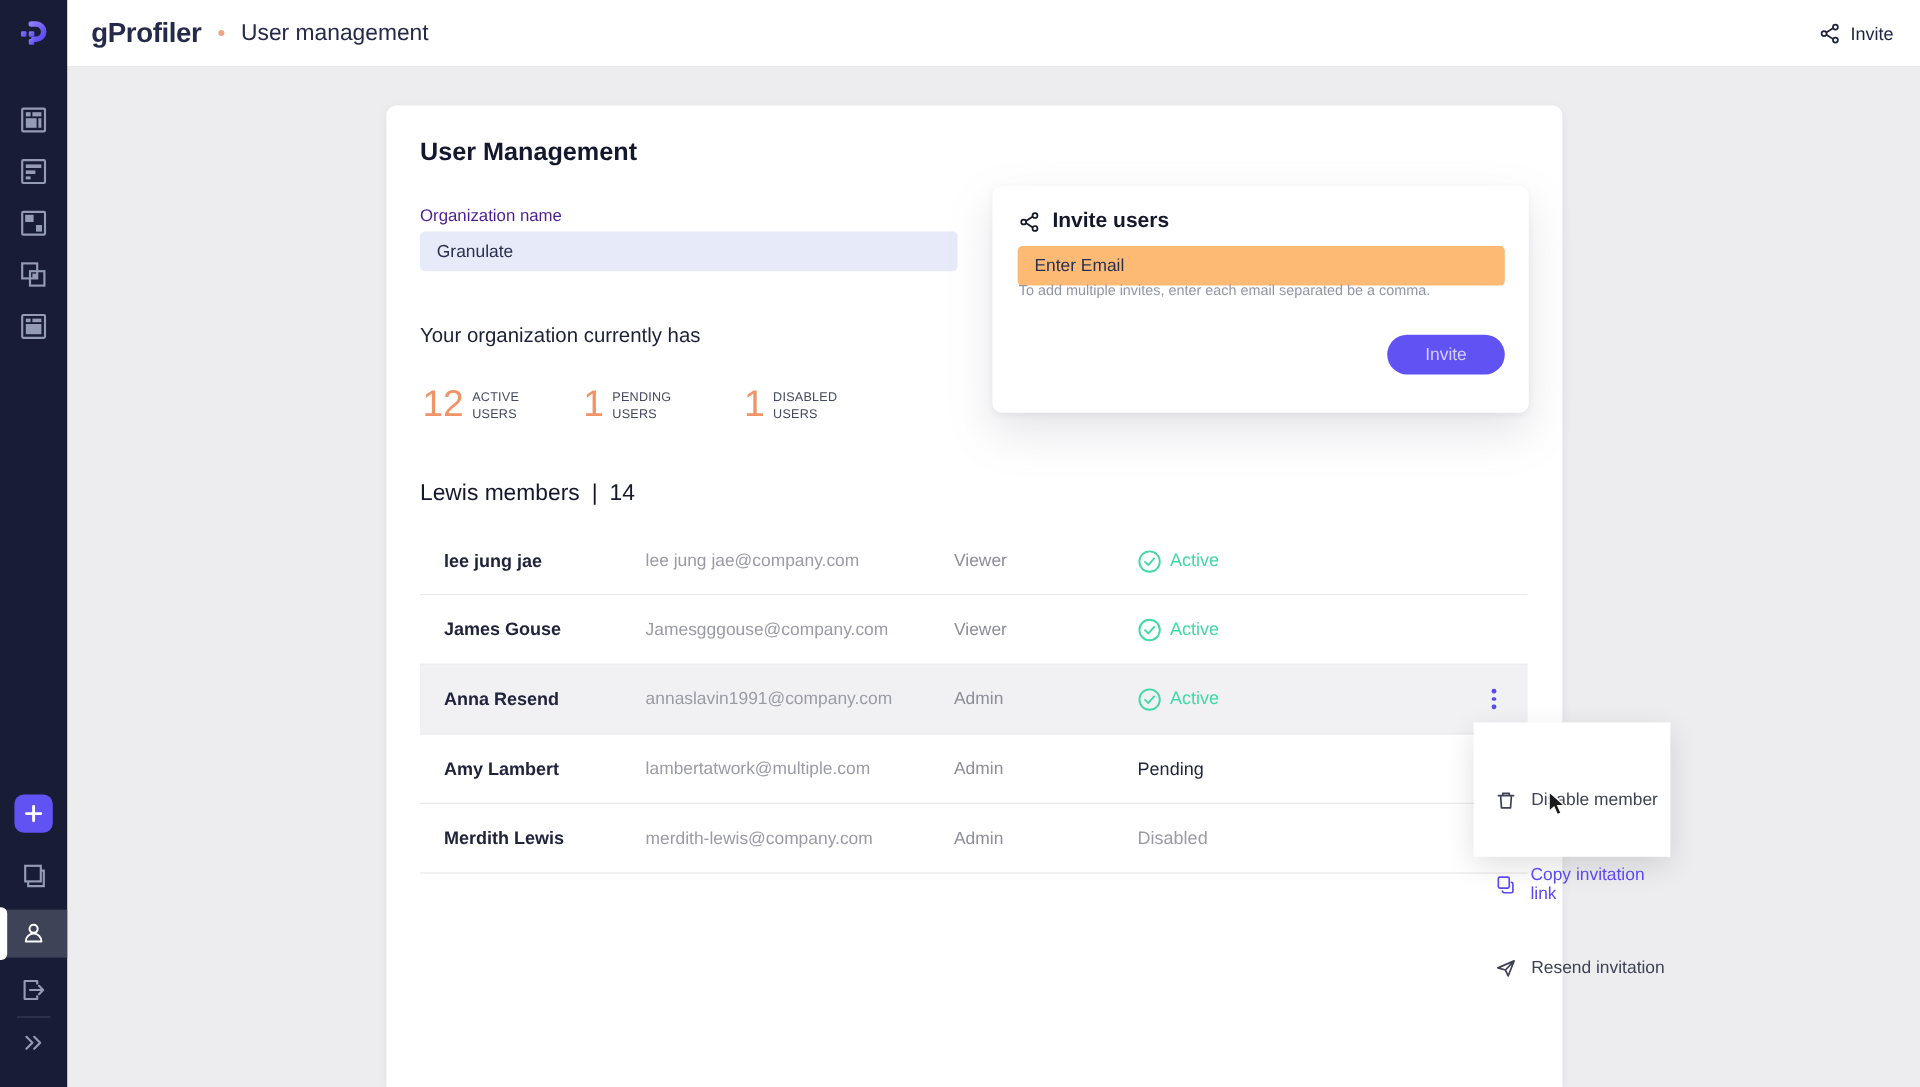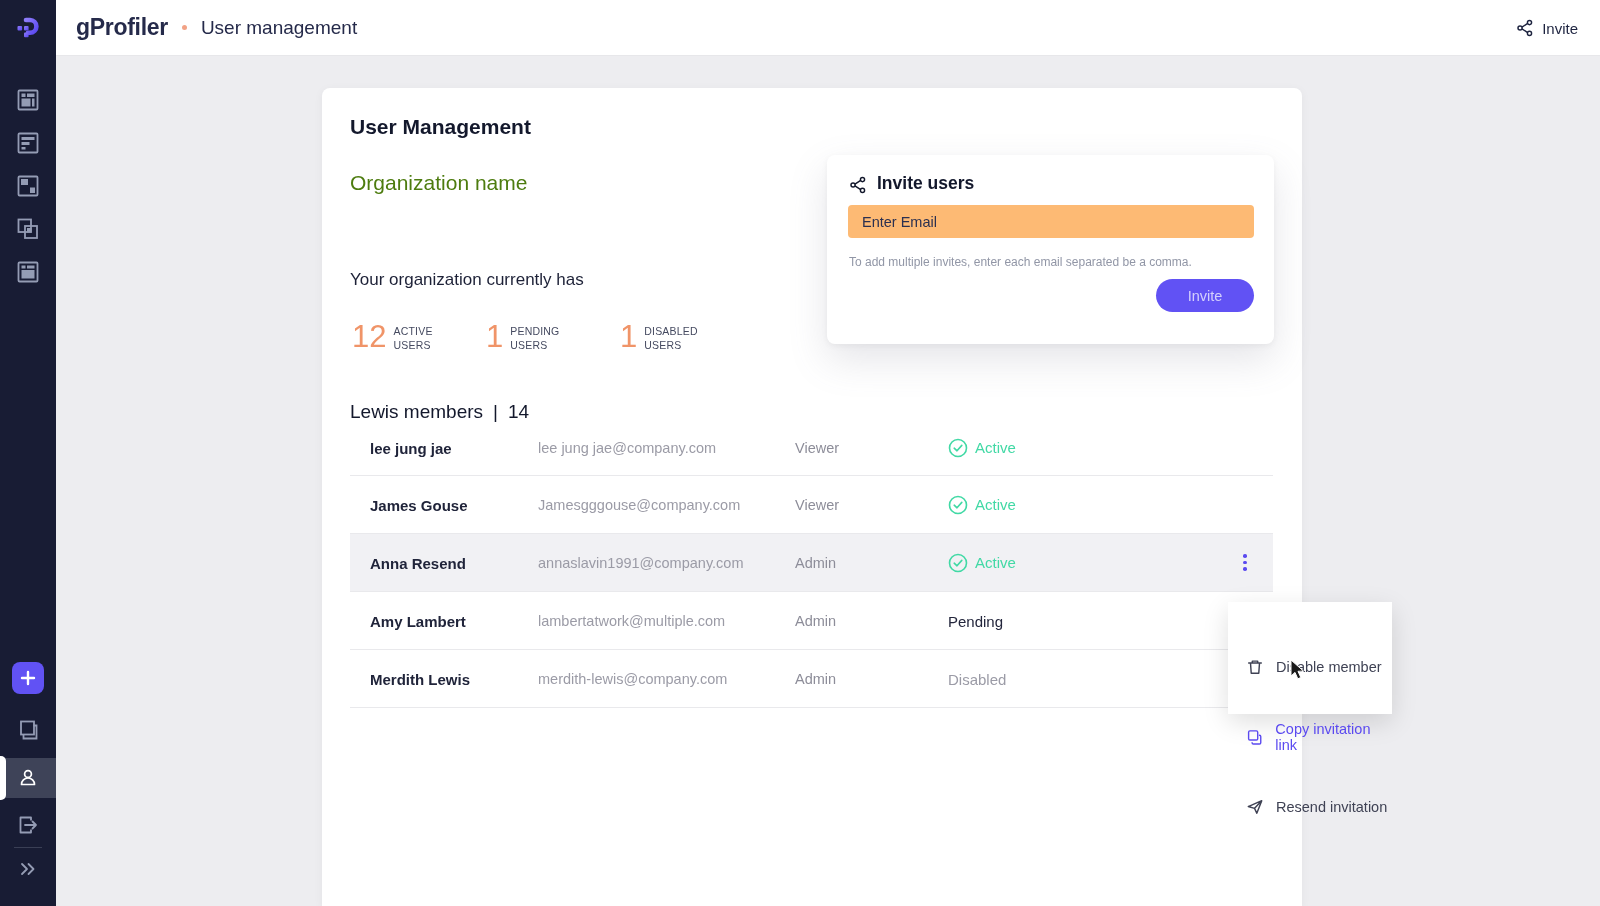--- a/index.html
+++ b/index.html
@@ -20,51 +20,51 @@
   
   .topbar { position:absolute; left:56px; top:0; width:1544px; height:56px; background:#ffffff; border-bottom:1px solid #e7e7ea; display:flex; align-items:center; z-index:10; }
   .brand { font-size:23px; font-weight:700; color:#252a4a; margin-left:20px; letter-spacing:-0.3px; }
   .brand-dot { width:5px; height:5px; border-radius:50%; background:#f2a285; margin:0 14px; }
   .topbar-title { font-size:19px; color:#252a4a; }
   .topbar-invite { position:absolute; right:22px; top:0; height:56px; display:flex; align-items:center; gap:8px; color:#1e2440; font-size:15px; cursor:pointer; }
 
   
   .main-card { position:absolute; left:322px; top:88px; width:980px; height:818px; background:#ffffff; border-radius:8px 8px 0 0; box-shadow:0 2px 10px rgba(0,0,0,.05); z-index:1; }
   .h1 { position:absolute; left:28px; top:27px; font-size:21px; font-weight:700; color:#13182c; }
-  .org-label { position:absolute; left:28px; top:83px; font-size:21px; color:#4d7c0f; }
+  .org-label { position:absolute; left:28px; top:83px; font-size:14px; color:#4c1d95; }
   .org-input { position:absolute; left:28px; top:105px; width:448px; height:33px; background:#e7eaf8; border:none; border-radius:4px; padding:0 14px; font-size:14.5px; color:#2b3050; font-family:"Liberation Sans", sans-serif; }
   .stats-heading { position:absolute; left:28px; top:182px; font-size:17px; color:#1d2137; }
   .stat { position:absolute; top:213px; display:flex; align-items:flex-start; gap:7px;margin-top:20px; }
   .stat-value { font-size:31px; font-weight:300; color:#f09468; line-height:1; }
   .stat-label { font-size:10.5px; font-weight:500; color:#454a60; line-height:1.35; letter-spacing:.2px; padding-top:3px; }
   .members-heading { position:absolute; left:28px; top:313px; font-size:19px; color:#13182c; }
   .members-sep { padding:0 10px; color:#13182c; }
 
   
-  .member-table { position:absolute; left:28px; top:332px; width:923px; }
+  .member-table { position:absolute; left:28px; top:352px; width:923px; }
   .member-row { position:relative; height:58px; border-bottom:1px solid #e9e9ec; }
   .member-row.first { height:56px; }
   .member-row.highlight { background:#f1f1f4; }
   .cell { position:absolute; top:50%; transform:translateY(-50%); font-size:14.5px; white-space:nowrap; }
   .cell-name { left:20px; font-size:15px; font-weight:600; color:#20243a; }
   .cell-email { left:188px; color:#9b9ba6; }
   .cell-role { left:445px; color:#8d8d99; }
   .cell-status { left:598px; display:flex; align-items:center; gap:7px; font-size:15px; }
   .status-active { color:#41d9a5; }
   .status-pending { color:#23263c; }
   .status-disabled { color:#9b9ba6; }
   .kebab { position:absolute; right:16px; top:50%; transform:translateY(-50%); width:24px; height:26px; display:flex; flex-direction:column; align-items:center; justify-content:center; gap:3px; cursor:pointer; }
   .kebab span { width:3.5px; height:3.5px; border-radius:50%; background:#5b4af0; }
 
   
   .invite-card { position:absolute; left:827px; top:155px; width:447px; height:189px; background:#ffffff; border-radius:8px; box-shadow:0 16px 38px rgba(110,110,135,.18), 0 2px 6px rgba(0,0,0,.05); z-index:6; }
   .invite-card-title { position:absolute; left:22px; top:18px; display:flex; align-items:flex-end; gap:10px; font-size:17.5px; font-weight:700; color:#13182c; }
   .invite-input { position:absolute; left:21px; top:50px; width:406px; height:33px; background:#fdba74; border:none; border-radius:4px; padding:0 14px; font-size:14.5px; color:#2b3050; font-family:"Liberation Sans", sans-serif; }
   .invite-input::placeholder { color:#2b3050; opacity:1; }
-  .invite-hint { position:absolute; left:22px; top:100px; font-size:12px; color:#9196a6; }
+  .invite-hint { position:absolute; left:22px; top:80px; font-size:12px; color:#9196a6; }
   .invite-btn { position:absolute; right:20px; top:124px; width:98px; height:33px; background:#6152f4; border:none; border-radius:18px; color:rgba(255,255,255,.72); font-size:14.5px; font-family:"Liberation Sans", sans-serif; cursor:pointer; }
 
   
   .ctx-menu { position:absolute; left:1228px; top:602px; width:164px; height:112px; background:#ffffff; box-shadow:0 8px 24px rgba(0,0,0,.13); z-index:8; padding:10px 0; }
   .ctx-item { display:flex; align-items:center; gap:12px; height:30px; padding:0 0 0 18px; font-size:14.5px; color:#3f4254; cursor:pointer;margin-top:40px; }
   .ctx-item.purple { color:#5b4af0; }
   .cursor-icon { position:absolute; left:1289px; top:659px; z-index:30; }
 </style>
 </head>
 <body>
@@ -174,20 +174,21 @@
         <path d="M6.6 9 L13 4.9 M6.6 11 L13 15.1" stroke="#1e2440" stroke-width="1.6"></path>
       </svg>
       <span>Invite</span>
     </div>
   </header>
 
   <main class="main-card">
     <h1 class="h1">User Management</h1>
 
     <div class="org-label">Organization name</div>
+    <input class="org-input" type="text" value="Granulate" style="">
 
     <div class="stats-heading">Your organization currently has</div>
 
     <div class="stat" style="left:30px;">
       <span class="stat-value">12</span>
       <span class="stat-label">
         <span>ACTIVE</span><br><span>USERS</span>
       </span>
     </div>
     <div class="stat" style="left:164px;">

